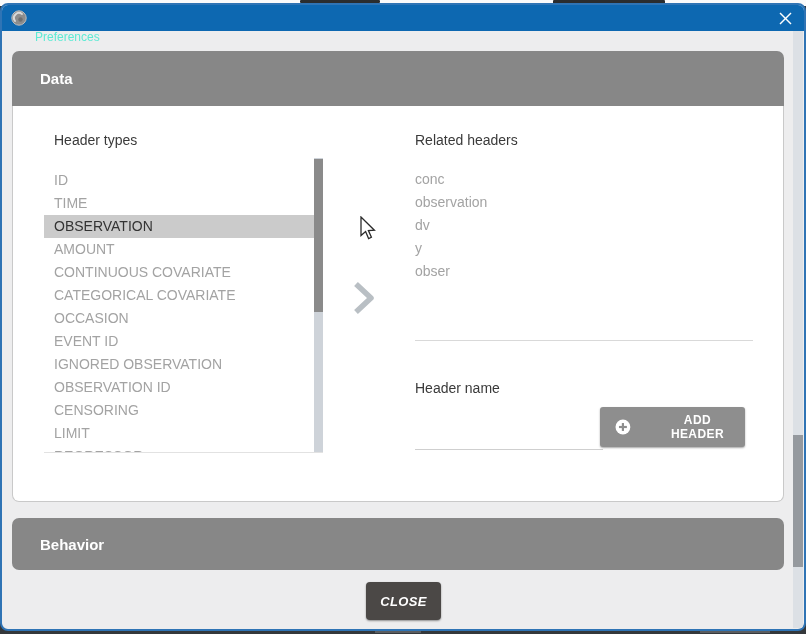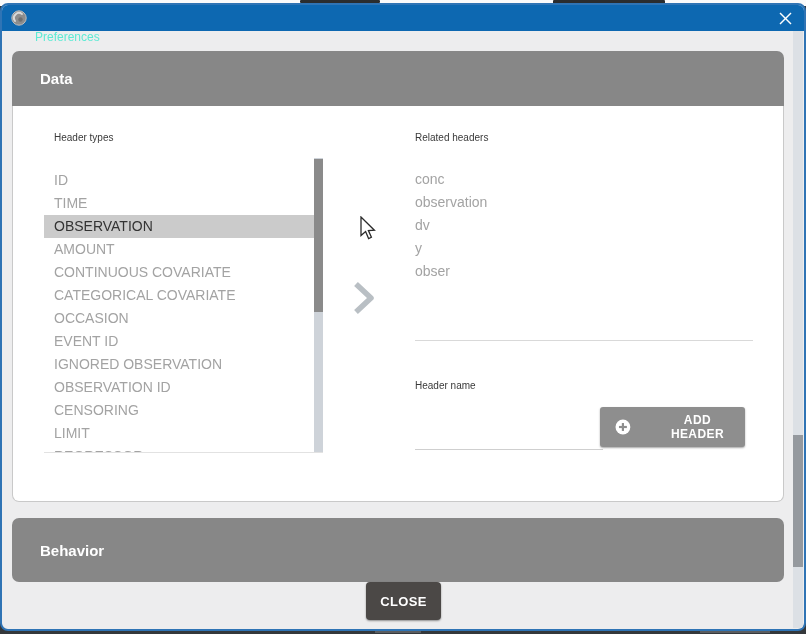--- a/index.html
+++ b/index.html
@@ -26,27 +26,27 @@
   .close-btn{position:absolute;right:6px;top:0;width:26px;height:26px;display:flex;align-items:center;justify-content:center;cursor:pointer;}
 
   
   .dlg-scroll{position:absolute;right:1px;top:26px;bottom:1px;width:10px;background:#dce0e5;}
   .dlg-thumb{position:absolute;left:0;width:100%;top:404px;height:132px;background:#95999e;}
 
   
   .section-hdr{position:absolute;left:10px;width:772px;background:var(--section-header-bg,#878787);
     color:#fff;font-size:15px;font-weight:bold;display:flex;align-items:center;padding-left:28px;box-sizing:border-box;}
   .section-hdr.data{top:46px;height:55px;border-radius:7px 7px 0 0;}
-  .section-hdr.behavior{top:513px;height:64px;border-radius:7px;}
+  .section-hdr.behavior{top:513px;height:52px;border-radius:7px;}
 
   
   .data-body{position:absolute;left:10px;top:101px;width:772px;height:396px;box-sizing:border-box;
     background:#fff;border:1px solid var(--panel-border,#c9c9c9);border-top:none;border-radius:0 0 7px 7px;}
 
-  .col-label{position:absolute;font-size:10px;color:var(--label-text,#3a3a3a);}
+  .col-label{position:absolute;font-size:14px;color:var(--label-text,#3a3a3a);}
   .lbl-header-types{left:41px;top:26px;}
   .lbl-related{left:402px;top:26px;}
   .lbl-header-name{left:402px;top:274px;}
 
   
   .ht-list{position:absolute;left:31px;top:52px;width:279px;height:295px;overflow:hidden;
     border-bottom:1px solid #e2e2e2;padding-top:11px;box-sizing:border-box;}
   .ht-list .list-item{height:23px;line-height:23px;font-size:14px;color:var(--list-text,#a3a3a3);
     padding-left:10px;margin-right:9px;white-space:nowrap;}
   .ht-list .list-item.selected{background:var(--selected-bg,#cbcbcb);color:var(--selected-text,#333);}
@@ -68,21 +68,21 @@
   .name-input{position:absolute;left:402px;top:305px;width:184px;height:36px;border:none;outline:none;
     border-bottom:1px solid #cfcfcf;background:transparent;font-size:14px;color:#3a3a3a;font-family:"Liberation Sans",sans-serif;}
   .add-btn{position:absolute;left:587px;top:301px;width:145px;height:40px;background:var(--add-button-bg,#8e8e8e);
     border:none;border-radius:3px;display:flex;align-items:center;gap:25px;padding-left:15px;box-sizing:border-box;
     color:#fff;font-weight:bold;font-size:12px;letter-spacing:.4px;cursor:pointer;box-shadow:0 1px 2px rgba(0,0,0,.35);
     font-family:"Liberation Sans",sans-serif;}
 
   
   .close-dialog-btn{position:absolute;left:364px;top:577px;width:75px;height:38px;background:var(--close-button-bg,#4b4846);
     border:none;border-radius:4px;color:#fff;font-weight:bold;font-size:13px;letter-spacing:.3px;cursor:pointer;
-    box-shadow:0 1px 2px rgba(0,0,0,.4);font-family:"Liberation Sans",sans-serif;}
+    box-shadow:0 1px 2px rgba(0,0,0,.4);font-family:"Liberation Sans",sans-serif;font-style:italic;}
 </style>
 </head>
 <body>
 
 <div class="screen">
 
   <div class="bg-top">
     <div class="bg-frag f1"></div>
     <div class="bg-frag f2"></div>
   </div>

